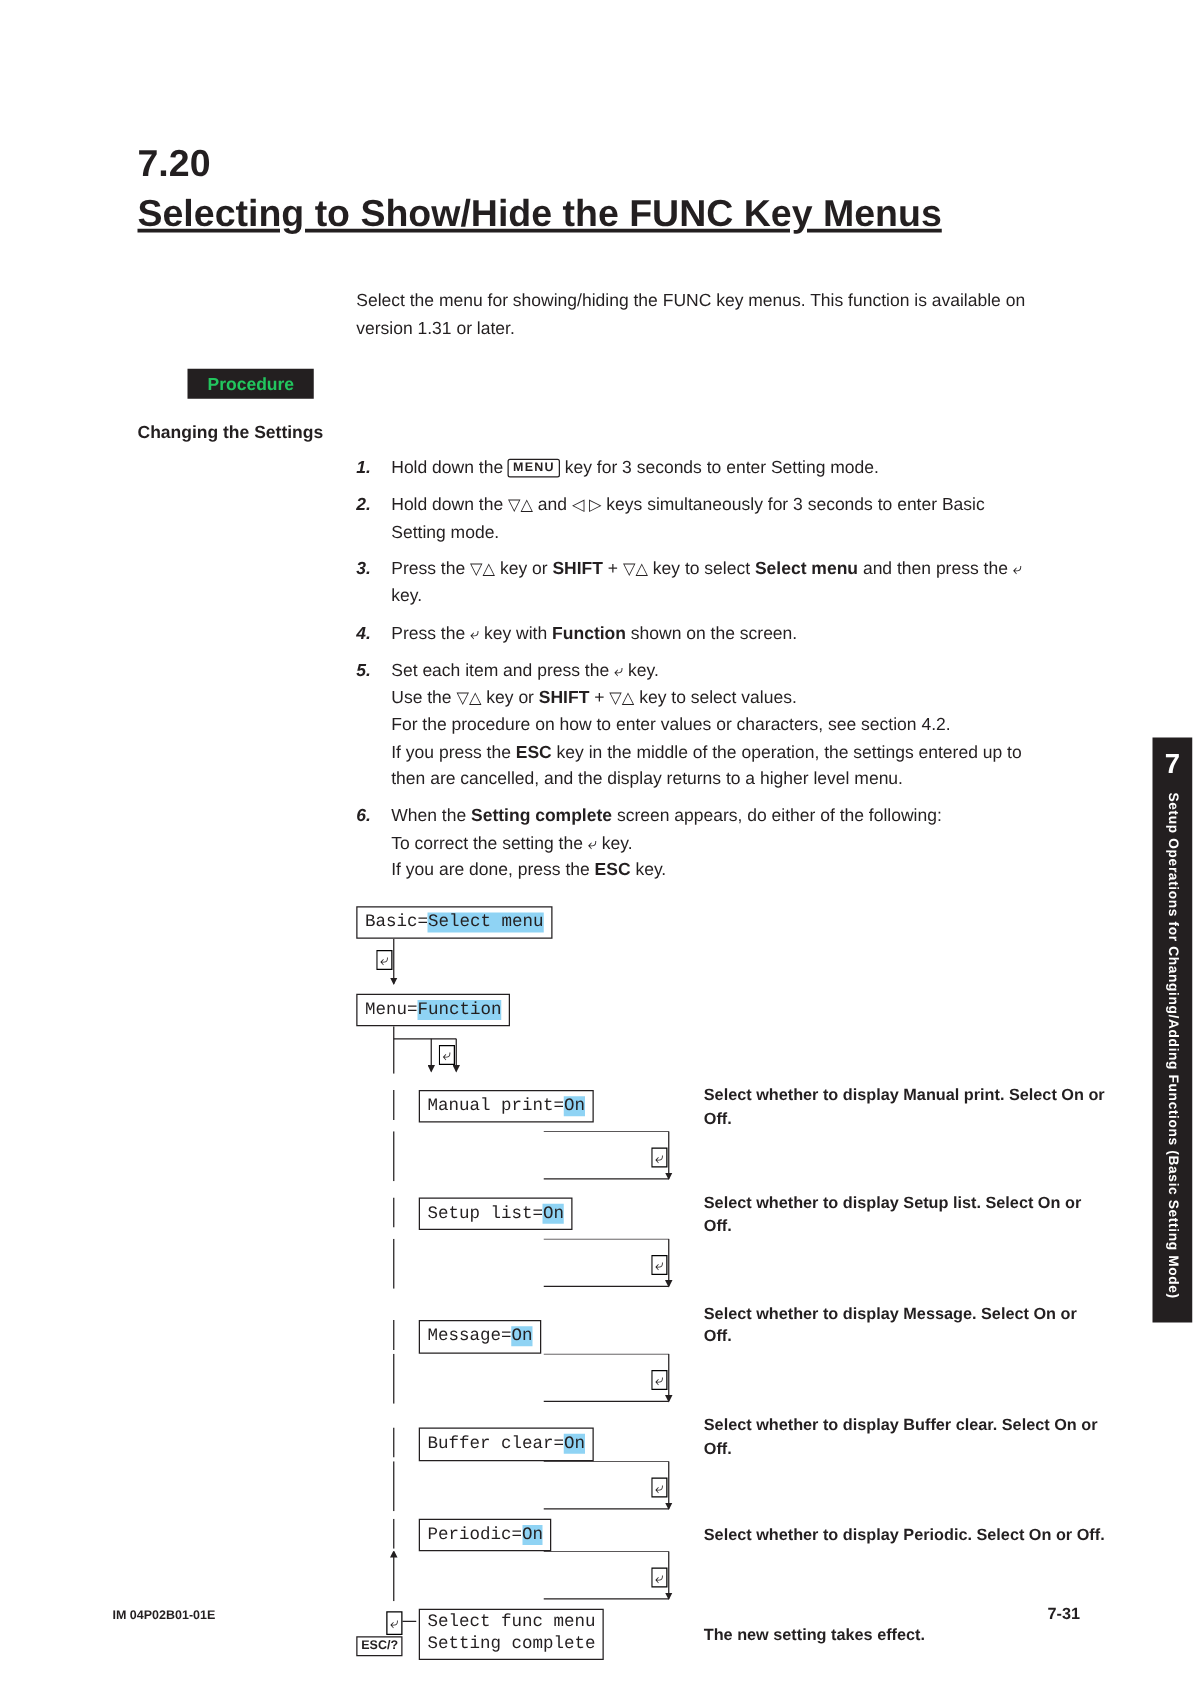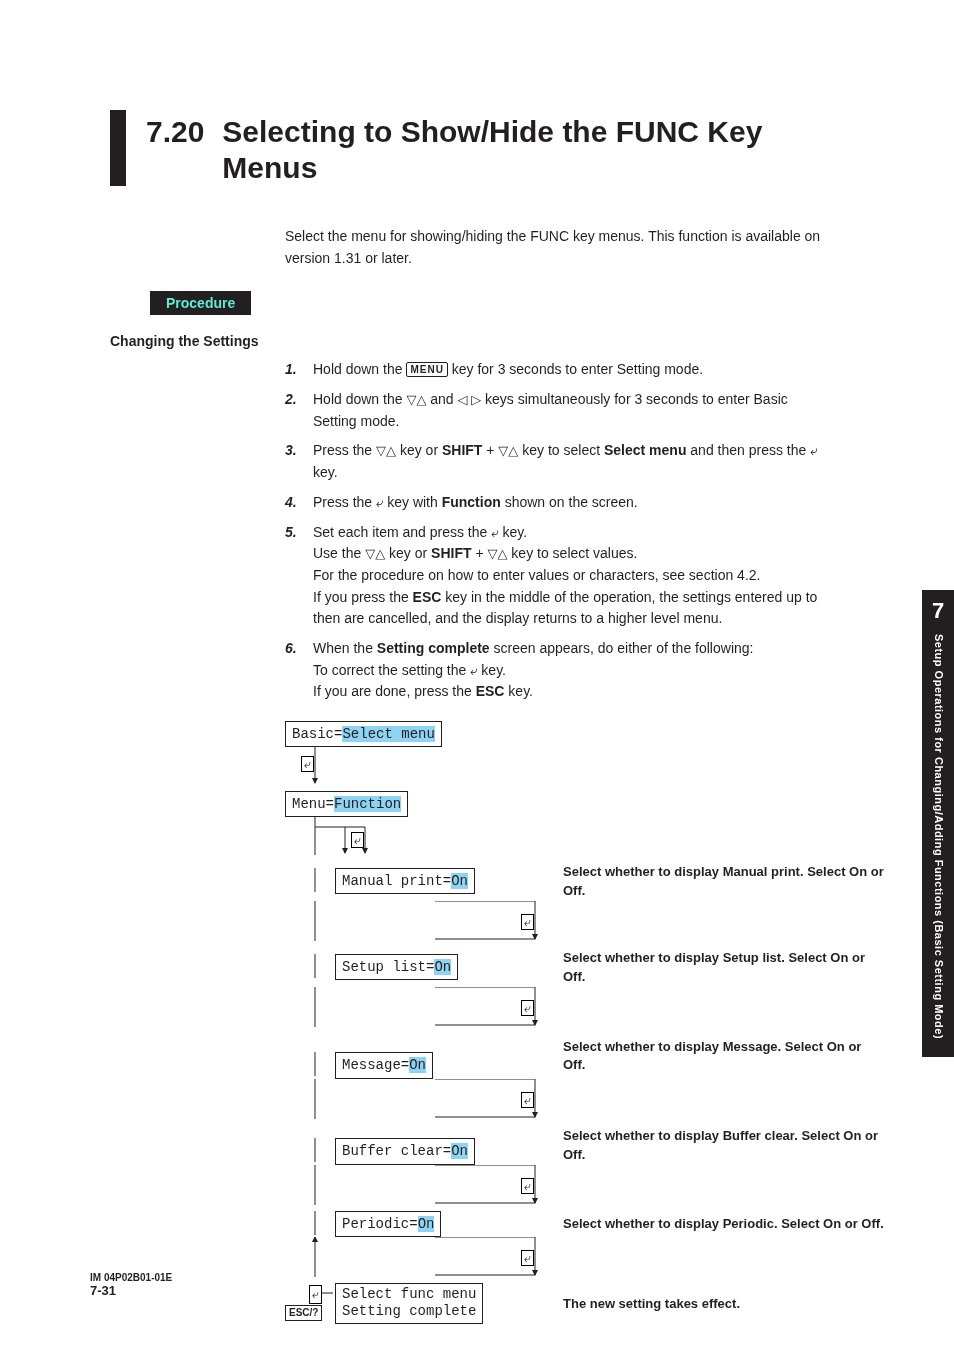--- a/index.html
+++ b/index.html
@@ -1,41 +1,41 @@
 <!DOCTYPE html>
 <html><head>
 <meta charset="utf-8">
 <style>
   * { box-sizing: border-box; margin: 0; padding: 0; }
   html, body { width: 954px; height: 1350px; background: #fff; font-family: Arial, Helvetica, sans-serif; color: #231f20; }
   .page { position: relative; width: 954px; height: 1350px; padding: 110px 90px 40px 110px; }
-  .title-row { display: flex; align-items: stretch; margin-bottom: 40px; }
+  .title-row { display: flex; align-items: stretch; margin-bottom: 40px; flex-direction: column; }
   .title-bar { width: 16px; background: #231f20; margin-right: 20px; }
   .section-num { font-size: 30px; font-weight: bold; margin-right: 18px; line-height: 1.2; padding-top:4px; }
-  .section-title { font-size: 30px; font-weight: bold; line-height: 1.2; padding-top:4px; }
+  .section-title { font-size: 30px; font-weight: bold; line-height: 1.2; padding-top:4px;text-decoration:underline; }
   .intro { margin-left: 175px; margin-right: 30px; font-size: 14px; line-height: 1.55; margin-bottom: 22px; }
-  .procedure-badge { display: inline-block; background: #231f20; color: #5eead4; font-weight: bold; font-size: 14px; padding: 4px 16px; margin-left: 40px; margin-bottom: 18px; }
+  .procedure-badge { display: inline-block; background: #231f20; color: #22c55e; font-weight: bold; font-size: 14px; padding: 4px 16px; margin-left: 40px; margin-bottom: 18px; }
   .subhead { font-weight: bold; font-size: 14px; margin-bottom: 10px; }
   ol.steps { margin-left: 175px; margin-right: 30px; list-style: none; counter-reset: step; }
   ol.steps > li { position: relative; font-size: 14px; line-height: 1.55; padding-left: 28px; margin-bottom: 8px; }
   ol.steps > li::before { counter-increment: step; content: counter(step) "."; position: absolute; left: 0; top: 0; font-weight: bold; font-style: italic; }
   .key-menu { display:inline-block; border:1px solid #231f20; border-radius:2px; font-size:10px; font-weight:bold; padding:0 3px; line-height:13px; vertical-align:1px; letter-spacing:1px; font-family:Arial; }
   .key-esc { display:inline-block; border:1px solid #231f20; font-size:10px; font-weight:bold; padding:0 3px; line-height:14px; vertical-align:middle; font-family:Arial; }
   .k-ud, .k-lr, .k-enter { font-family: Arial; font-size: 13px; }
   .diagram-wrap { margin-left: 175px; margin-top: 18px; font-size: 13px; line-height: 1.45; width: 600px; }
   .d-row { display: flex; align-items: center; }
   .d-col-left { position: relative; width: 260px; }
   .d-col-right { flex: 1; font-weight: bold; padding-left: 18px; padding-top: 2px; }
   .mono-box { border: 1px solid #231f20; font-family: "Courier New", monospace; font-size: 14px; padding: 2px 6px; display: inline-block; white-space: pre; }
   .hl { background: #8fd3f4; }
   svg.flow-svg { width:260px; }
   .side-tab { position: absolute; right: 0; top: 590px; width: 32px; background: #231f20; color: #fff; text-align: center; padding: 8px 0 14px 0; }
   .side-tab .chap { font-size: 22px; font-weight: bold; display:block; margin-bottom:10px; }
   .side-tab .vtext { writing-mode: vertical-rl; font-size: 11px; font-weight: bold; letter-spacing: 0.5px; line-height: 1.2; }
-  .footer { position: absolute; bottom: 52px; left: 90px; right: 90px; display:flex; justify-content: space-between; font-size: 11px; font-weight: bold; align-items:baseline;flex-direction:column; }
+  .footer { position: absolute; bottom: 52px; left: 90px; right: 90px; display:flex; justify-content: space-between; font-size: 11px; font-weight: bold; align-items:baseline; }
   .footer .doc { font-size:10px; }
   .footer .pg { font-size:13px; }
 </style>
 </head>
 <body>
 
 <div class="page">
 
   <div class="title-row">
     <div class="title-bar"></div>

